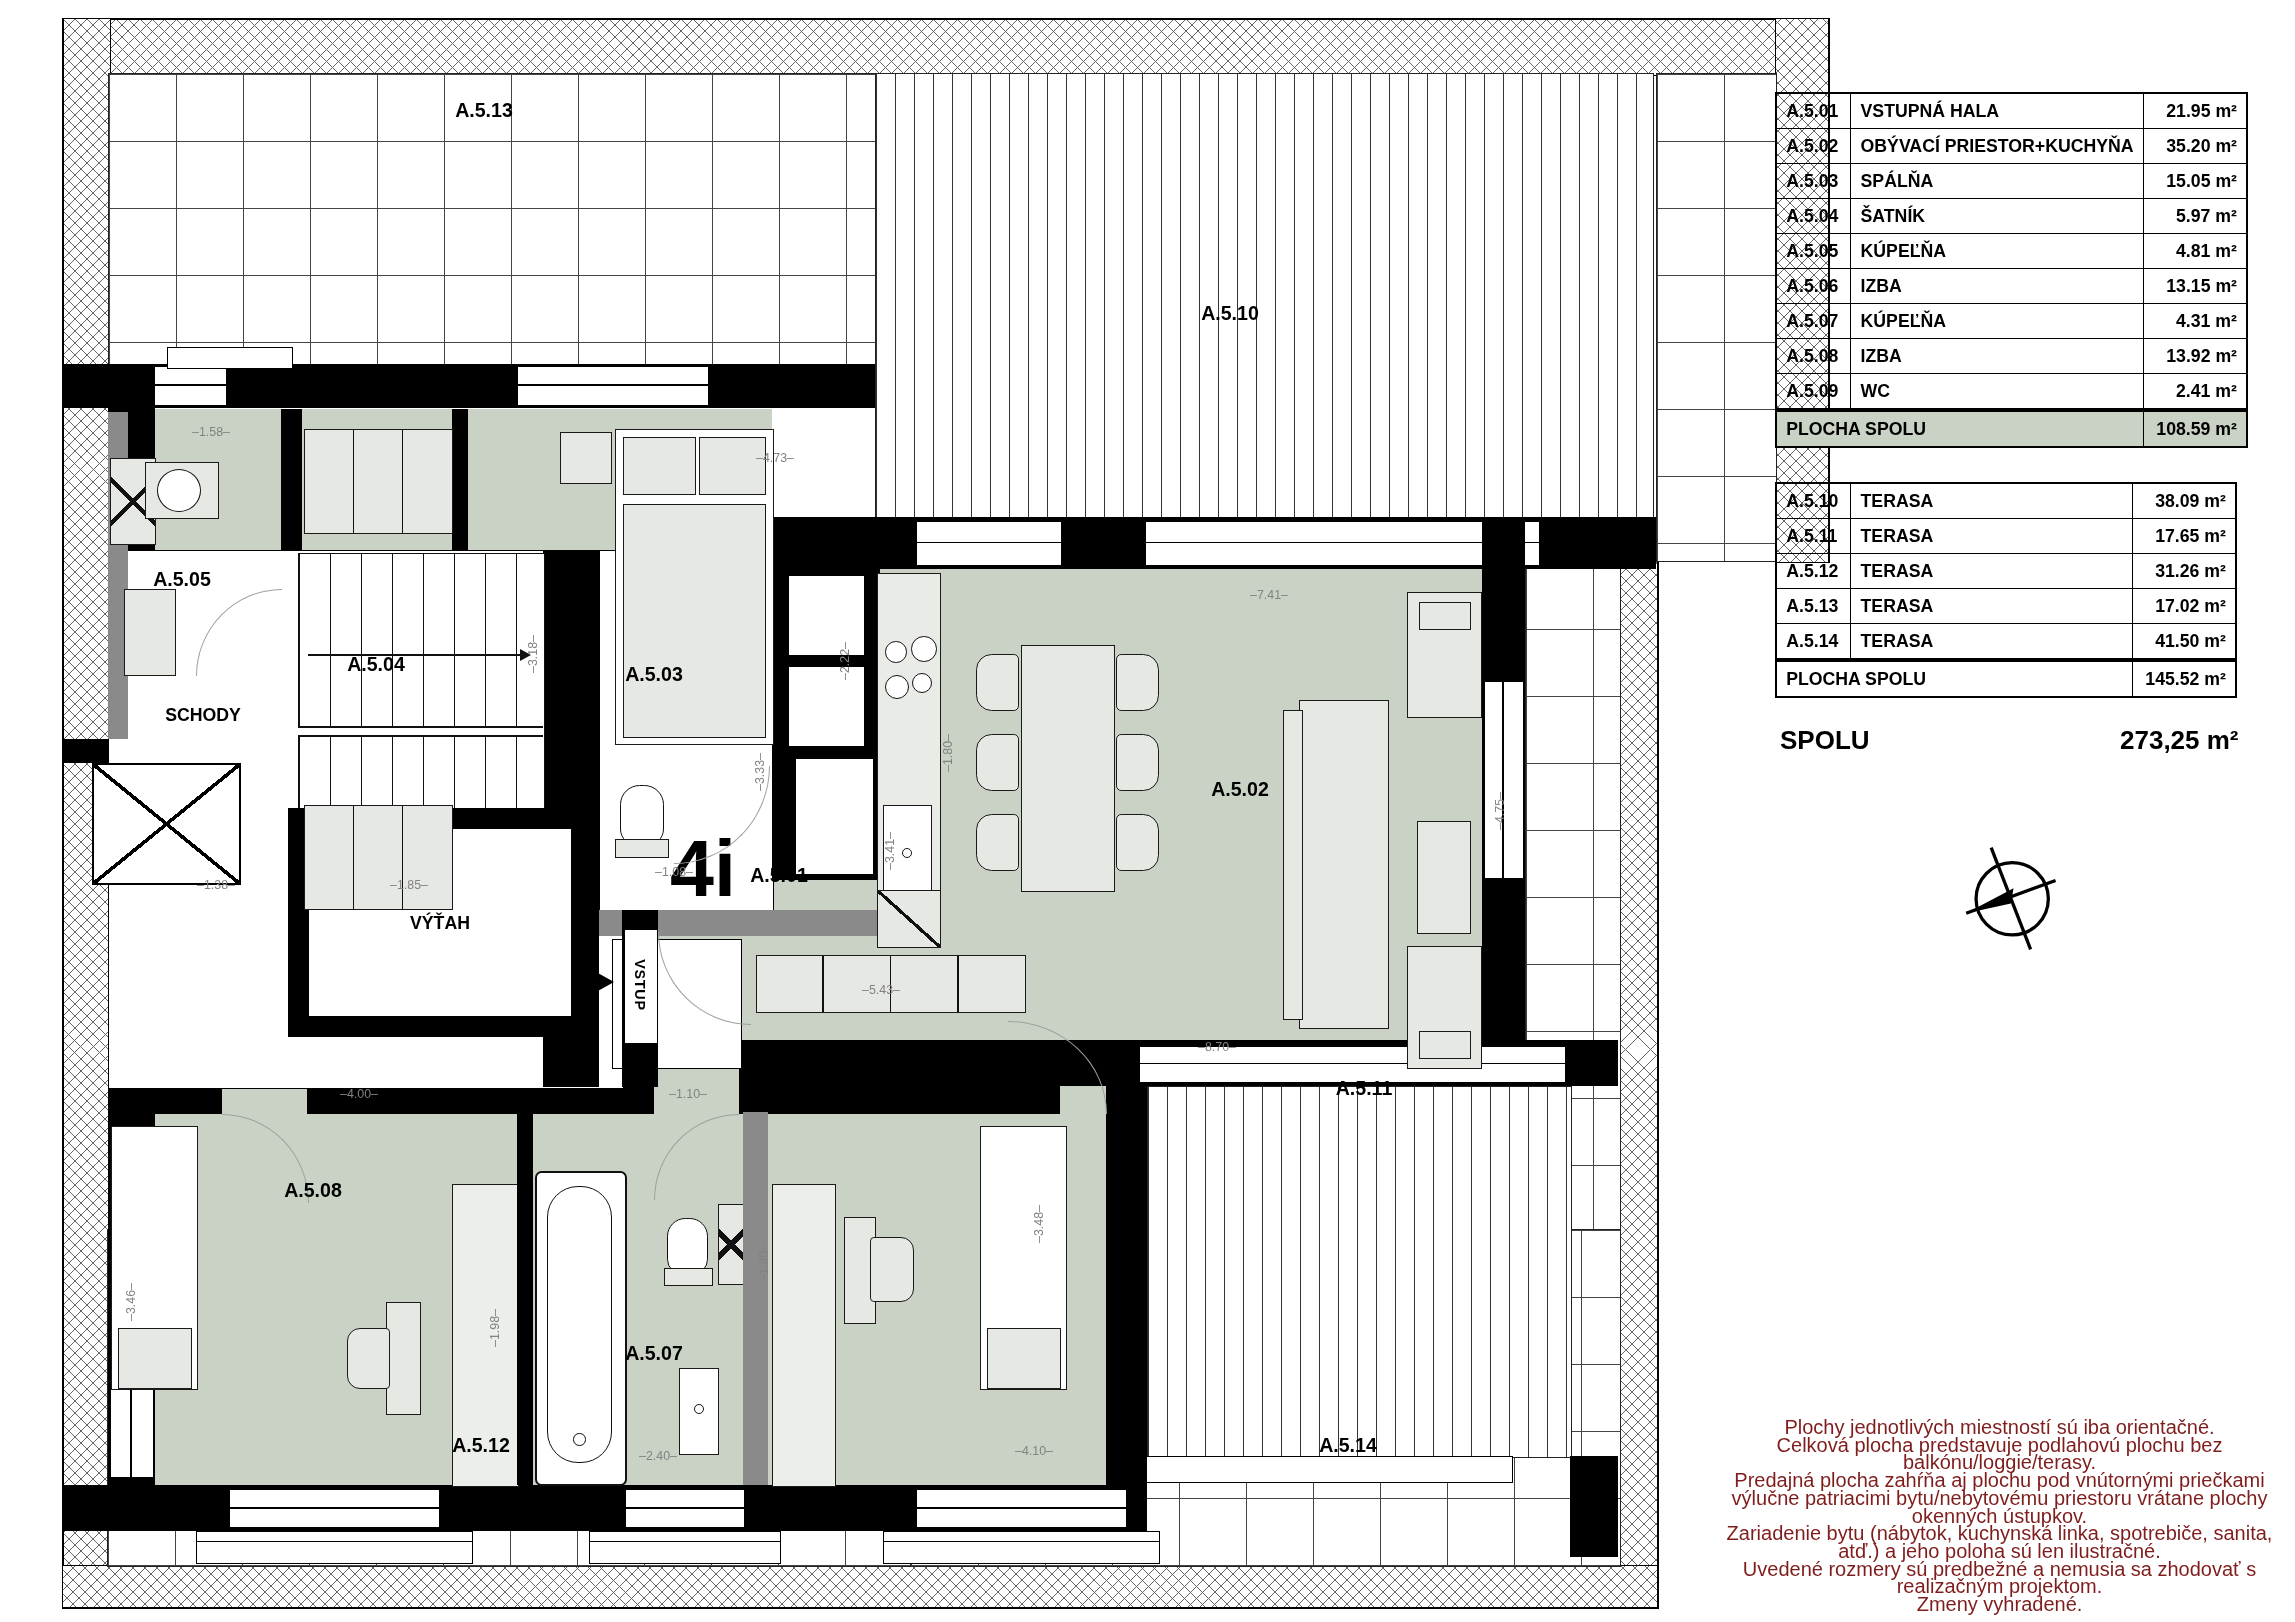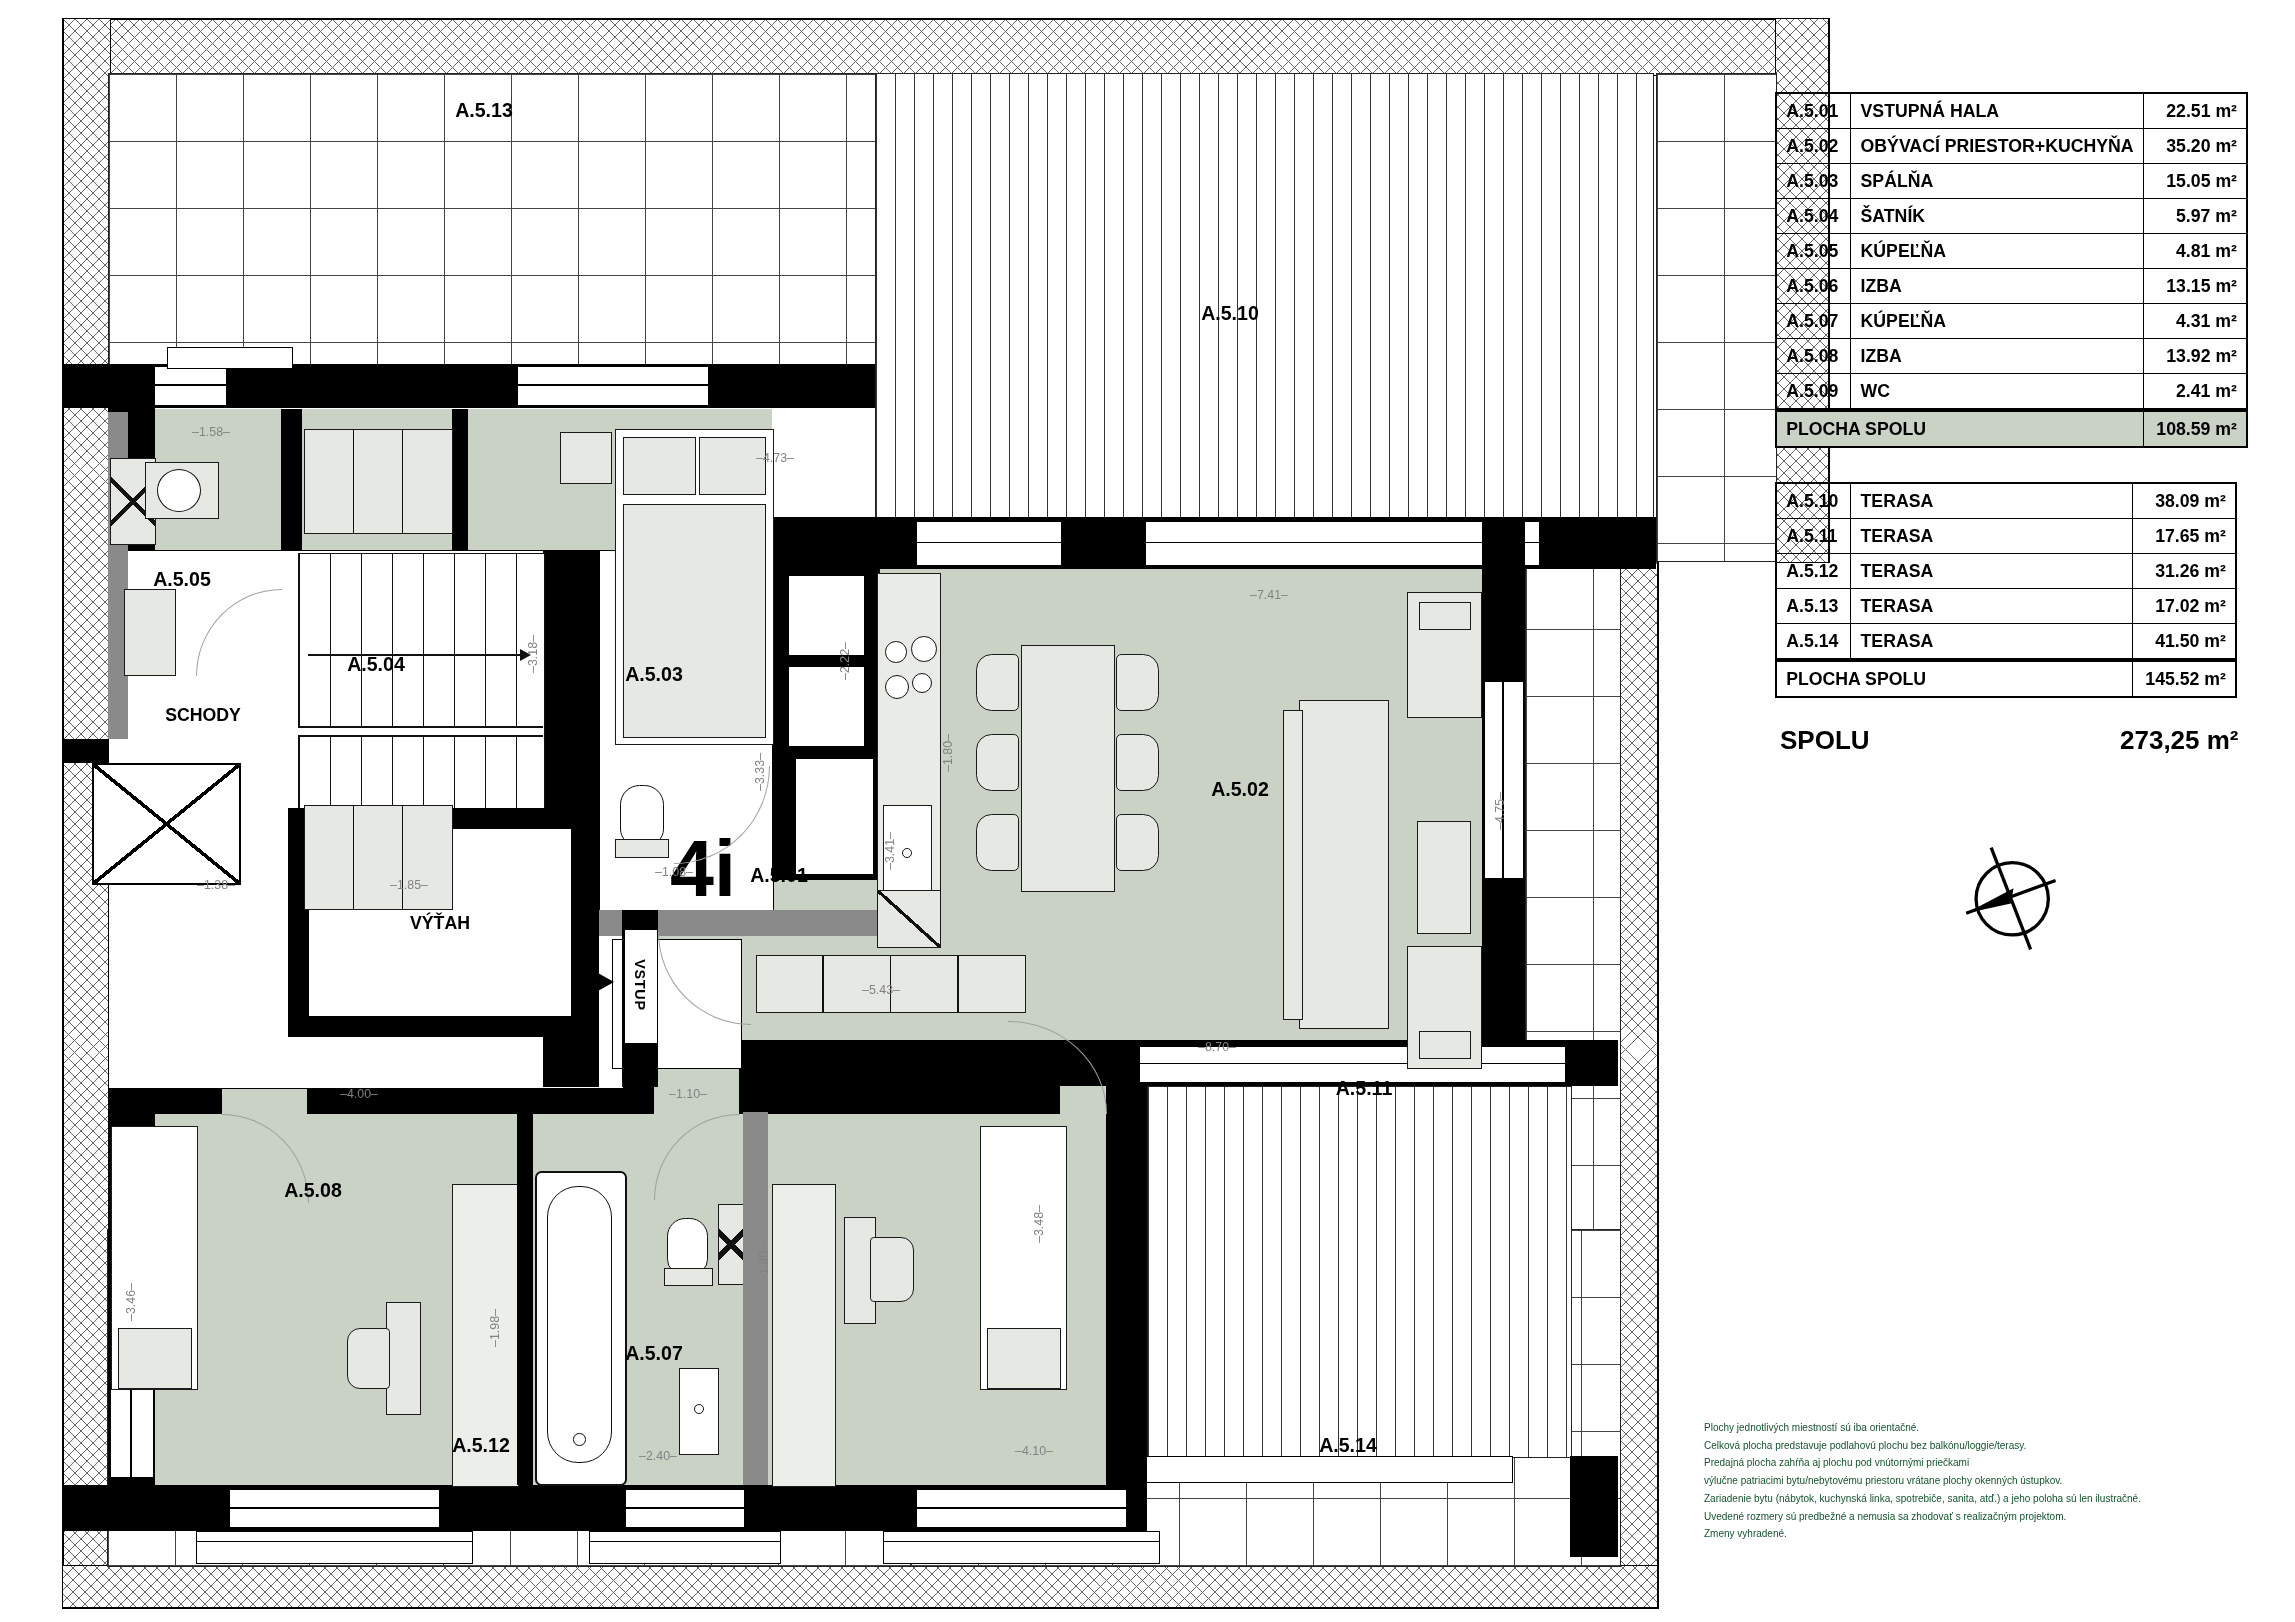--- a/index.html
+++ b/index.html
@@ -38,21 +38,21 @@
   
   .title{position:absolute;left:1775px;top:27.5px;width:458px;text-align:center;font-size:43px;font-weight:bold;letter-spacing:0.7px;}
   table.sched{position:absolute;border-collapse:collapse;border:2px solid #000;font-weight:bold;}
   table.sched td{border:1.3px solid #000;font-size:17.7px;padding:0 9.2px;height:34px;white-space:nowrap;}
   table.sched td.c{width:55px;text-align:left;}
   table.sched td.n{width:262px;text-align:left;}
   table.sched td.a{width:84px;text-align:right;}
   tr.total td{border-top:4.6px solid #000;}
   #roomsTotalRow td{background:#c9d2c5;}
   .spolu{position:absolute;font-size:26px;font-weight:bold;}
-  .notes{position:absolute;left:1704px;top:1419px;font-size:10px;line-height:17.7px;color:#14532d;}
+  .notes{position:absolute;left:1704px;top:1419px;font-size:20px;line-height:17.7px;color:#7f1d1d;text-align:center;}
   .contact{position:absolute;left:1832px;top:1227px;width:353px;text-align:center;font-size:20px;line-height:29px;color:#111;}
   .vstup{position:absolute;font-size:14.4px;font-weight:bold;letter-spacing:0.7px;transform:translate(-50%,-50%) rotate(90deg);}
   .fourI{position:absolute;transform:translate(-50%,-50%);font-size:79px;font-weight:bold;}
   .schody{position:absolute;transform:translate(-50%,-50%);font-size:17.7px;font-weight:bold;}
 </style>
 </head>
 <body>
 
 <div id="page">
 
@@ -260,21 +260,21 @@
       <div class="dim v" style="left: 1039px; top: 1224px;">–3.48–</div>
       <div class="dim v" style="left: 764px; top: 1263px;">–1.80–</div>
     </div>
 
 
   <table class="sched" style="left:1775px;top:92px;">
     <tbody id="roomsBody">
         <tr>
           <td class="c">A.5.01</td>
           <td class="n">VSTUPNÁ HALA</td>
-          <td class="a">22.51 m²</td>
+          <td class="a">21.95 m²</td>
         </tr>
         <tr>
           <td class="c">A.5.02</td>
           <td class="n">OBÝVACÍ PRIESTOR+KUCHYŇA</td>
           <td class="a">35.20 m²</td>
         </tr>
         <tr>
           <td class="c">A.5.03</td>
           <td class="n">SPÁLŇA</td>
           <td class="a">15.05 m²</td>

